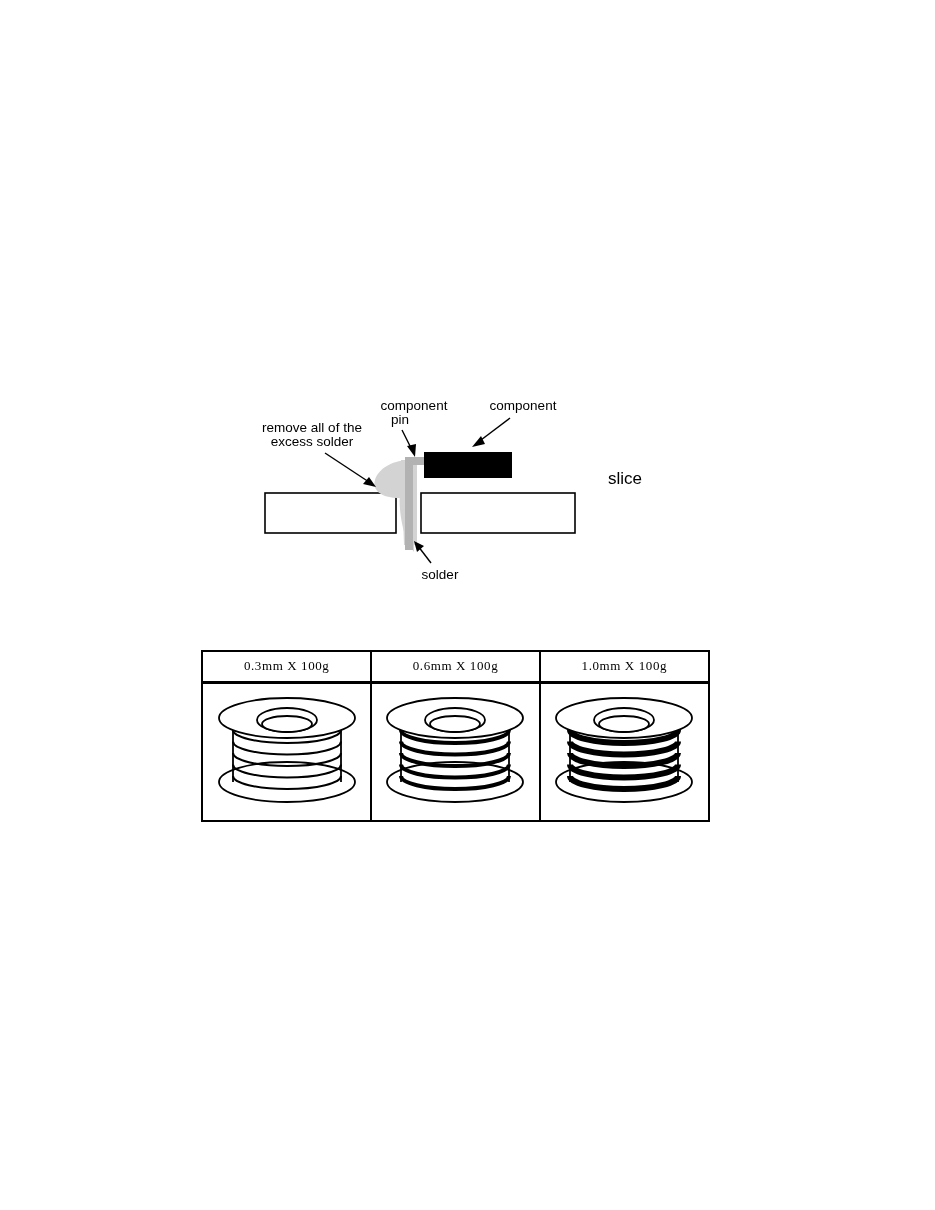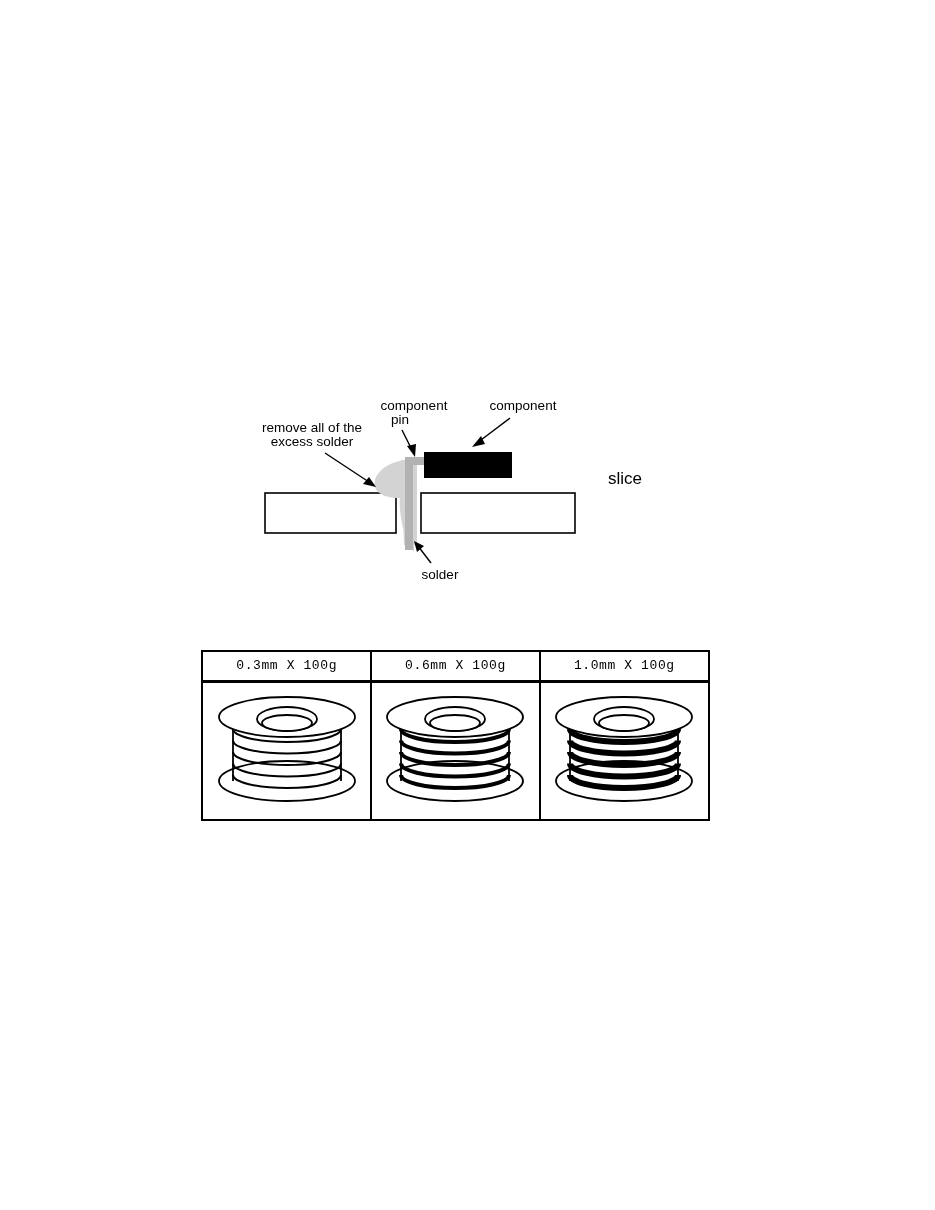--- a/index.html
+++ b/index.html
@@ -59,21 +59,21 @@
     box-sizing: border-box;
   }
   .spool-table table {
     border-collapse: collapse;
     width: 100%;
     table-layout: fixed;
   }
   .spool-table th {
     border-right: 2px solid #000000;
     border-bottom: 3px solid #000000;
-    font-family: Liberation Mono, monospace;
+    font-family: Liberation Serif, serif;
     font-size: 13px;
     font-weight: normal;
     letter-spacing: 0.6px;
     text-align: center;
     padding: 6px 0 7px 0;
     height: 26px;
     box-sizing: border-box;
     color: #000000;
   }
   .spool-table th:last-child { border-right: none; border-radius: 7px; }

